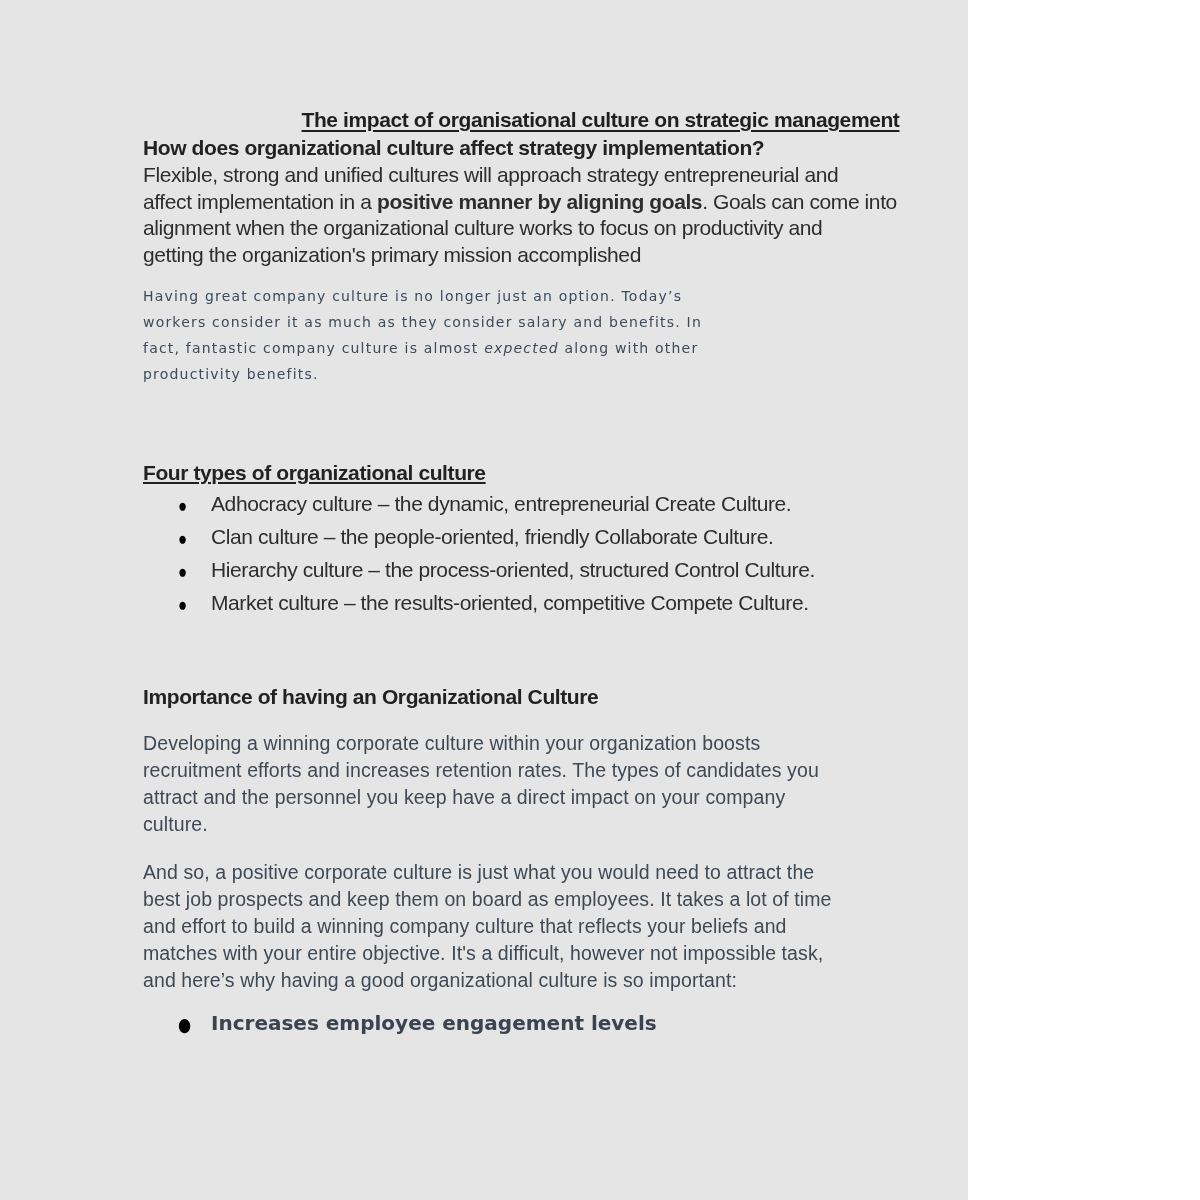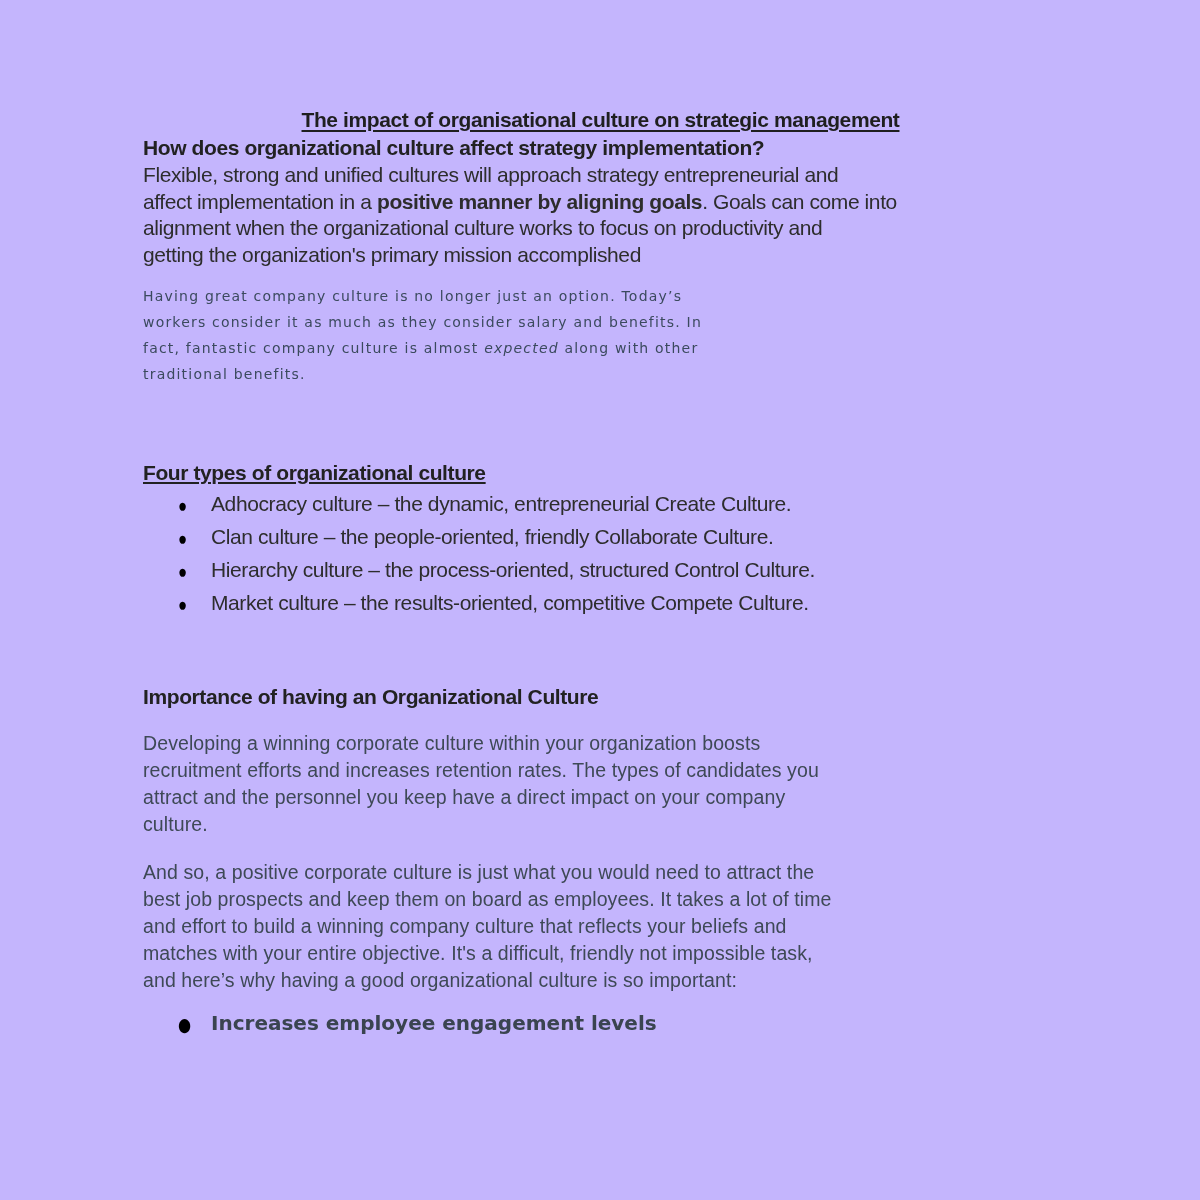--- a/index.html
+++ b/index.html
@@ -2,23 +2,23 @@
 <html><head>
 <meta charset="utf-8">
 <style>
   html, body {
     margin: 0;
     padding: 0;
     background: #ffffff;
   }
   .page {
     position: relative;
-    width: 1200px;
+    width: 968px;
     height: 1200px;
-    background: #c4b5fd;
+    background: #e5e5e5;
     overflow: hidden;
     font-family: "Liberation Sans", sans-serif;
   }
   .content {
     padding: 0 100px 0 143px;
   }
   
   .condensed {
     font-family: "Liberation Sans", sans-serif;
     letter-spacing: -0.4px;
@@ -125,21 +125,21 @@
       <div class="line">Flexible, strong and unified cultures will approach strategy entrepreneurial and</div>
       <div class="line"><span>affect implementation in a </span><span class="b">positive manner by aligning goals</span><span>. Goals can come into</span></div>
       <div class="line">alignment when the organizational culture works to focus on productivity and</div>
       <div class="line">getting the organization's primary mission accomplished</div>
     </div>
 
     <div class="callout">
       <div class="line">Having great company culture is no longer just an option. Today’s</div>
       <div class="line">workers consider it as much as they consider salary and benefits. In</div>
       <div class="line"><span>fact, fantastic company culture is almost </span><span class="i">expected</span><span> along with other</span></div>
-      <div class="line">traditional benefits.</div>
+      <div class="line">productivity benefits.</div>
     </div>
 
     <div class="heading condensed h-four-types">Four types of organizational culture</div>
 
     <ul class="type-list condensed">
       <li>
         <span class="bullet-glyph">●</span><span>Adhocracy culture – the dynamic, entrepreneurial Create Culture.</span>
       </li>
       <li>
         <span class="bullet-glyph">●</span><span>Clan culture – the people-oriented, friendly Collaborate Culture.</span>
@@ -158,21 +158,21 @@
       <div class="line">Developing a winning corporate culture within your organization boosts</div>
       <div class="line">recruitment efforts and increases retention rates. The types of candidates you</div>
       <div class="line">attract and the personnel you keep have a direct impact on your company</div>
       <div class="line">culture.</div>
     </div>
 
     <div class="body-alt para-imp2">
       <div class="line">And so, a positive corporate culture is just what you would need to attract the</div>
       <div class="line">best job prospects and keep them on board as employees. It takes a lot of time</div>
       <div class="line">and effort to build a winning company culture that reflects your beliefs and</div>
-      <div class="line">matches with your entire objective. It's a difficult, friendly not impossible task,</div>
+      <div class="line">matches with your entire objective. It's a difficult, however not impossible task,</div>
       <div class="line">and here’s why having a good organizational culture is so important:</div>
     </div>
 
     <div class="final-bullet">
       <span class="bullet-glyph">●</span><span>Increases employee engagement levels</span>
     </div>
 
   </div>
 </div>
 

